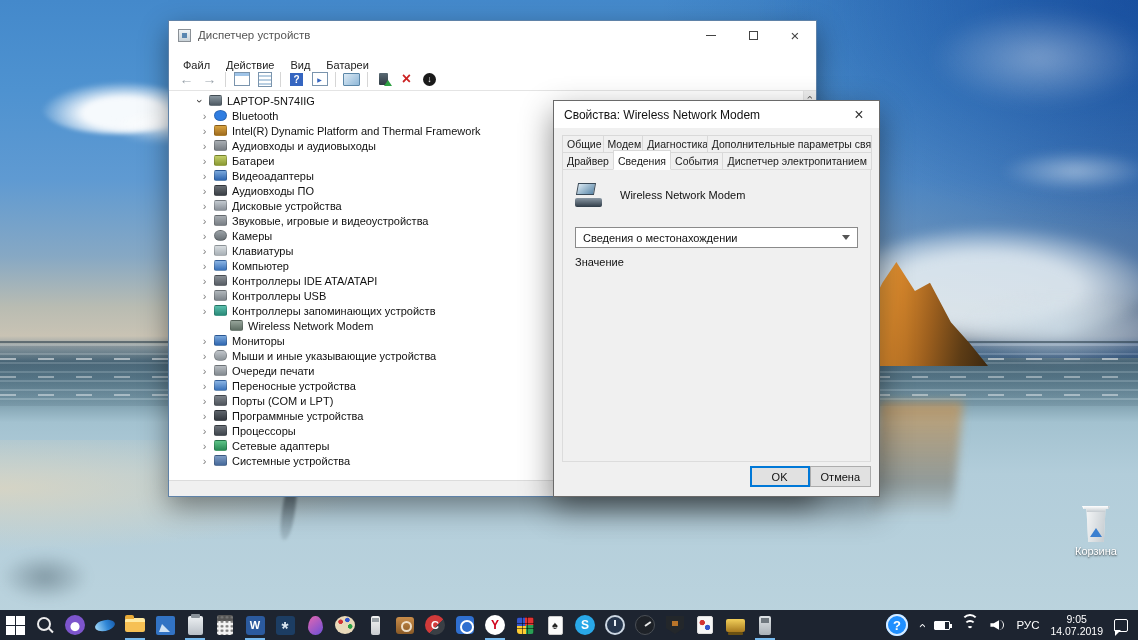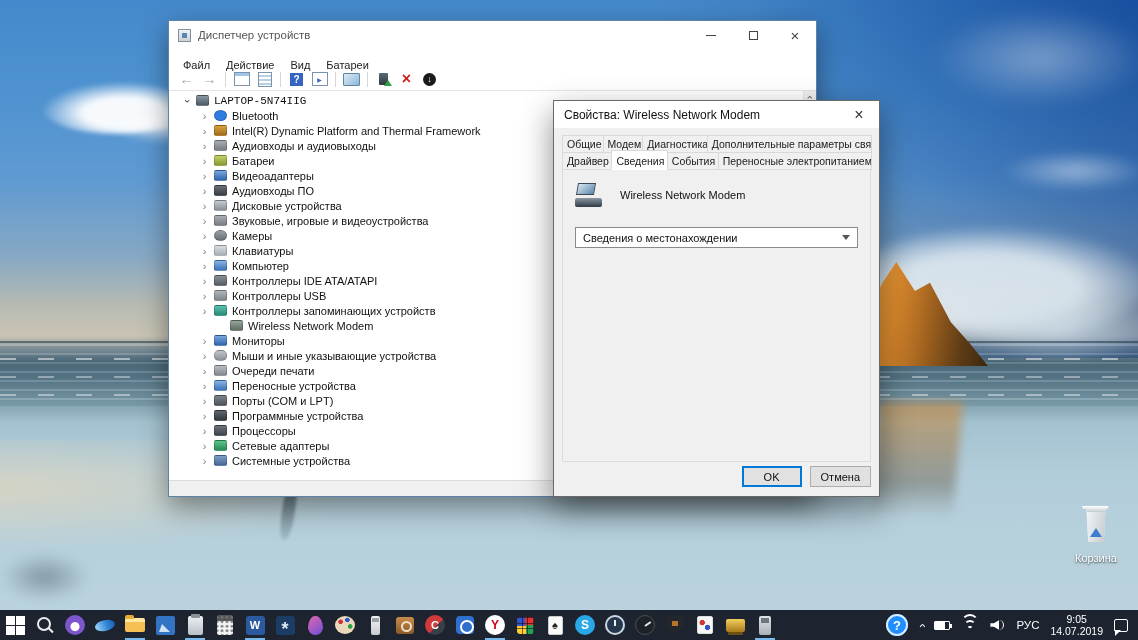--- a/index.html
+++ b/index.html
@@ -48,21 +48,21 @@
 
   
   .recycle { position:absolute; left:1062px; top:506px; width:68px; text-align:center; }
   .bin { width:28px; height:36px; margin:0 auto; position:relative;
     background:linear-gradient(100deg,#fdfdfd,#cfd5d9 70%,#b8bfc4);
     clip-path:polygon(6% 8%, 94% 8%, 100% 0, 0 0, 6% 8%, 84% 8%, 78% 100%, 22% 100%, 16% 8%);
     background-color:#e8ecee; }
   .bin::before { content:""; position:absolute; left:2px; top:0; right:2px; height:6px; background:linear-gradient(#ffffff,#c4cbd0); }
   .bin::after { content:""; position:absolute; left:50%; top:16px; transform:translateX(-50%) rotate(180deg);
     width:0; height:0; border:6px solid transparent; border-top:9px solid #3a7fd0; }
-  .recycle-label { margin-top:10px; font-size:11px; color:#fff; text-shadow:0 1px 2px rgba(0,0,0,.75); }
+  .recycle-label { margin-top:3px; font-size:11px; color:#fff; text-shadow:0 1px 2px rgba(0,0,0,.75); }
 
   
   .dm { position:absolute; left:168px; top:20px; width:649px; height:477px; background:#fff;
     border:1px solid #5f82a8; box-shadow:0 10px 26px rgba(0,0,0,.42); z-index:10; }
   .dm-titlebar { height:28px; display:flex; align-items:center; padding-left:9px; background:#fff; }
   .dm-appicon { width:13px; height:13px; border:1px solid #8a9096; background:linear-gradient(#eef2f5,#c9d2d8); position:relative; flex:none; }
   .dm-appicon::after { content:""; position:absolute; left:3px; top:3px; width:5px; height:5px; background:#5a86b0; }
   .dm-title { font-size:11.5px; color:#555; margin-left:7px; }
   .dm-controls { margin-left:auto; display:flex; height:100%; }
   .wc { width:42px; height:100%; display:flex; align-items:center; justify-content:center; color:#333; }
@@ -81,21 +81,21 @@
   .tbx-help::before { content:"?"; width:13px; height:13px; background:#3565c0; color:#fff; font-size:10px; font-weight:bold; display:flex; align-items:center; justify-content:center; }
   .tbx-action-pane::before { content:"▶"; width:14px; height:12px; border:1px solid #7a94ad; background:#fff; color:#3565c0; font-size:6px; display:flex; align-items:center; justify-content:center; }
   .tbx-scan-hardware::before { content:""; width:15px; height:11px; border:1px solid #5b87a8; background:linear-gradient(135deg,#dceaf5,#8fb8d8); border-radius:1px; }
   .tbx-update-driver::before { content:""; width:9px; height:12px; background:linear-gradient(#5a6a74,#2f3a42); border-radius:1px; }
   .tbx-update-driver::after { content:""; position:absolute; right:1px; bottom:2px; width:0; height:0; border:4px solid transparent; border-bottom:6px solid #2fa043; }
   .tbx-uninstall::before { content:"×"; color:#cc2222; font-weight:bold; font-size:16px; }
   .tbx-disable::before { content:"↓"; width:13px; height:13px; border-radius:50%; background:#1a1a1a; color:#fff; font-size:9px; display:flex; align-items:center; justify-content:center; }
   .dm-body { position:absolute; top:70px; left:0; right:0; bottom:16px; display:flex; background:#fff; overflow:hidden; }
   .tree { flex:1; padding-top:2px; overflow:hidden; }
   .tree-row { height:15px; display:flex; align-items:center; font-size:11px; color:#111; white-space:nowrap; }
-  .lvl0 { padding-left:12px;font-family:Liberation Mono, monospace; } .lvl1 { padding-left:30px; } .lvl2 { padding-left:46px; }
+  .lvl0 { padding-left:25px; } .lvl1 { padding-left:30px; } .lvl2 { padding-left:46px; }
   .chev { width:11px; margin-right:4px; font-size:11px; color:#808080; display:inline-flex; justify-content:center; flex:none; }
   .chev.expanded { transform:rotate(90deg); color:#3a3a3a; }
   .ti { width:13px; height:11px; border-radius:2px; margin-right:5px; flex:none; border:1px solid rgba(0,0,0,.18); }
   .ti-computer{background:linear-gradient(#8b98a1,#4e5a63);} .ti-bluetooth{background:#2f7de1;border-radius:50%;}
   .ti-chipset{background:linear-gradient(#d8a23f,#a06c1e);} .ti-audio{background:linear-gradient(#a8adb2,#787e84);}
   .ti-battery{background:linear-gradient(#c4cf6a,#8a9a32);} .ti-display{background:linear-gradient(#7aa8dc,#2f66b0);}
   .ti-firmware{background:linear-gradient(#6a6f75,#3a3f45);} .ti-disk{background:linear-gradient(#c4cad0,#8a9199);}
   .ti-sound{background:linear-gradient(#a8adb2,#787e84);} .ti-camera{background:linear-gradient(#9aa1a6,#6a7176);border-radius:50%;}
   .ti-keyboard{background:linear-gradient(#d8dde0,#a8b0b6);} .ti-computer2{background:linear-gradient(#8ab4e4,#3a72ba);}
   .ti-ide{background:linear-gradient(#8a9096,#565c63);} .ti-usb{background:linear-gradient(#b0b6bb,#7e858b);}
@@ -126,21 +126,21 @@
   .dev-head { display:flex; align-items:center; margin-bottom:20px; }
   .dev-icon { width:30px; height:24px; position:relative; flex:none; }
   .dev-icon .scr { position:absolute; left:2px; top:0; width:18px; height:12px; background:linear-gradient(135deg,#d8e8f2,#5b87a8); border:1px solid #3a4a58; transform:skewX(-10deg); }
   .dev-icon .base { position:absolute; left:0; bottom:0; width:27px; height:9px; background:linear-gradient(#8a98a4,#2e3a46); border-radius:2px; }
   .dev-name { font-size:11px; color:#111; margin-left:15px; }
   .fld-label { font-size:11px; color:#111; margin:8px 0 4px; }
   .select { height:21px; background:#fff; border:1px solid #8a8a8a; display:flex; align-items:center; justify-content:space-between; padding:0 7px; font-size:11px; color:#111; }
   .caret { width:0; height:0; border:4px solid transparent; border-top:5px solid #555; margin-top:4px; }
   .listbox { margin-top:4px; height:178px; background:#fff; border:1px solid #8a8a8a; font-size:11px; padding-top:1px; overflow:hidden; }
   .list-sel { background:#cbe8ff; height:17px; line-height:17px; padding:0 4px; color:#111; }
-  .dlg-btns { position:absolute; right:8px; bottom:9px; display:flex; gap:8px; }
+  .dlg-btns { position:absolute; right:8px; bottom:9px; display:flex; }
   .btn { min-width:60px; height:21px; background:#e1e1e1; border:1px solid #adadad; font-size:11px; color:#111; display:flex; align-items:center; justify-content:center; padding:0 10px; }
   .btn.primary { border:2px solid #0078d7; }
 
   
   .taskbar { position:absolute; left:0; right:0; bottom:0; height:30px; background:#1d2430; display:flex; align-items:center; z-index:50; }
   .tb-btn { width:30px; height:30px; display:flex; align-items:center; justify-content:center; position:relative; flex:none; }
   .tb-btn.active::after { content:""; position:absolute; left:5px; right:5px; bottom:0; height:2px; background:#76b9ed; }
   .tbi { display:flex; align-items:center; justify-content:center; font-weight:bold; position:relative; }
   .tbi-start { width:21px; height:21px; background:
       linear-gradient(#fff,#fff) 1px 1px/9px 9px no-repeat,
@@ -422,35 +422,36 @@
     <div class="tab-row">
         <span class="tab">Общие</span>
         <span class="tab">Модем</span>
         <span class="tab">Диагностика</span>
         <span class="tab">Дополнительные параметры связи</span>
       </div>
     <div class="tab-row">
         <span class="tab">Драйвер</span>
         <span class="tab active">Сведения</span>
         <span class="tab">События</span>
-        <span class="tab">Переносные электропитанием</span>
+        <span class="tab">Диспетчер электропитанием</span>
       </div>
   </div>
   <div class="dlg-pane">
     <div class="dev-head">
       <span class="dev-icon">
           <span class="scr"></span>
           <span class="base"></span>
         </span>
       <span class="dev-name">Wireless Network Modem</span>
     </div>
     <div class="select">
       <span>Сведения о местонахождении</span>
       <span class="caret"></span>
     </div>
+    <div class="fld-label">Значение</div>
   </div>
   <div class="dlg-btns">
     <div class="btn primary">OK</div>
     <div class="btn">Отмена</div>
   </div>
 </div>
 
 <div class="taskbar">
   <div style="display:flex">
       <div class="tb-btn">

